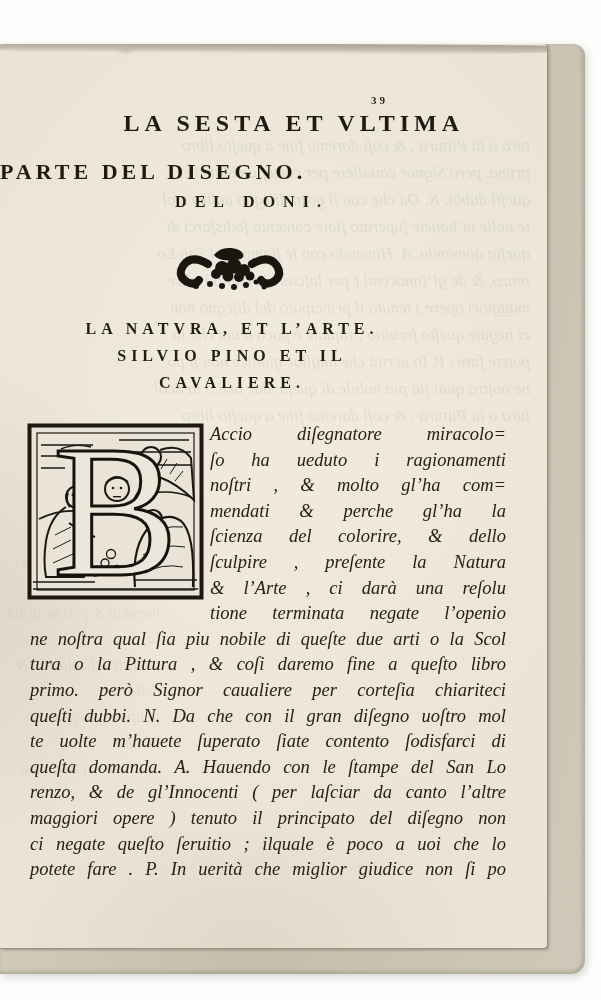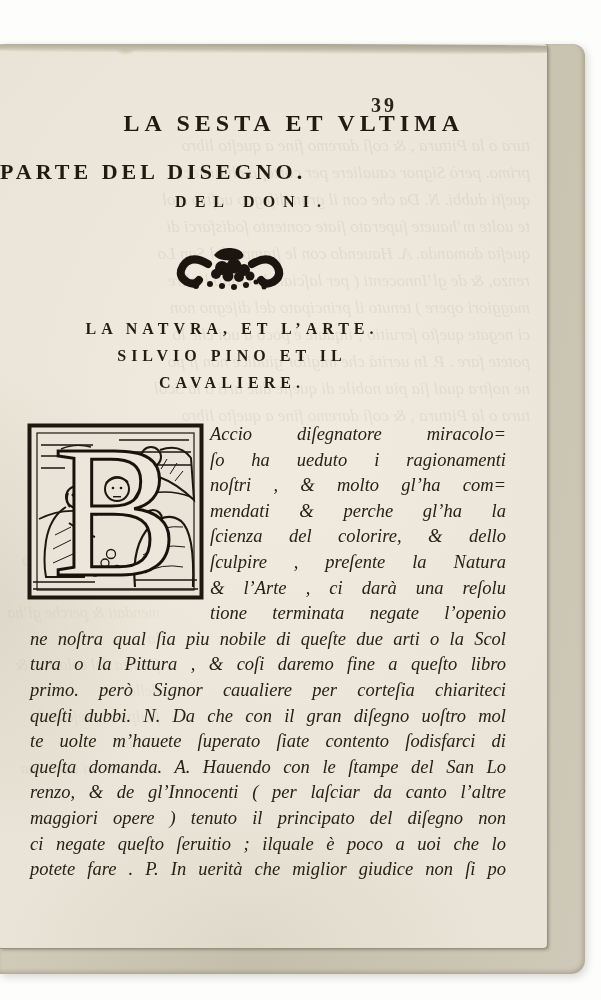--- a/index.html
+++ b/index.html
@@ -40,21 +40,21 @@
   .ghost{
     position:absolute;z-index:1;transform:scaleX(-1);
     color:#5f5745;font-style:italic;filter:blur(.7px);
     pointer-events:none;
   }
   .ghost.g1{left:14px;top:88px;width:516px;height:300px;opacity:.09;font-size:17px;line-height:27px;overflow:hidden;}
   .ghost.g2{left:0;top:400px;width:160px;height:330px;opacity:.06;font-size:16px;line-height:26px;overflow:hidden;}
   .content{position:absolute;inset:0;z-index:2;}
   .pagenum{
     position:absolute;left:371px;top:50px;
-    font-size:20px;font-weight:bold;letter-spacing:3px;color:#2a2316;
+    font-size:11px;font-weight:bold;letter-spacing:3px;color:#2a2316;
   }
   .t1{
     position:absolute;left:0;top:66px;width:464px;margin:0;text-align:right;
     font-size:24px;font-weight:bold;letter-spacing:5px;color:#201a11;
   }
   .t2{
     position:absolute;left:0;top:115px;width:464px;margin:0;
     font-size:22px;font-weight:bold;letter-spacing:4px;color:#201a11;
   }
   .t3{

